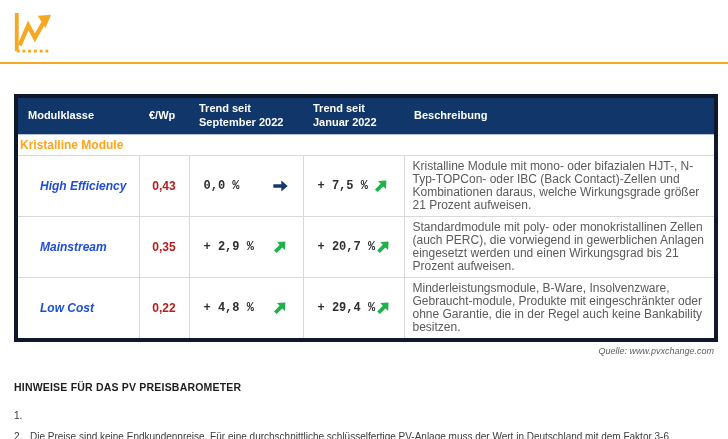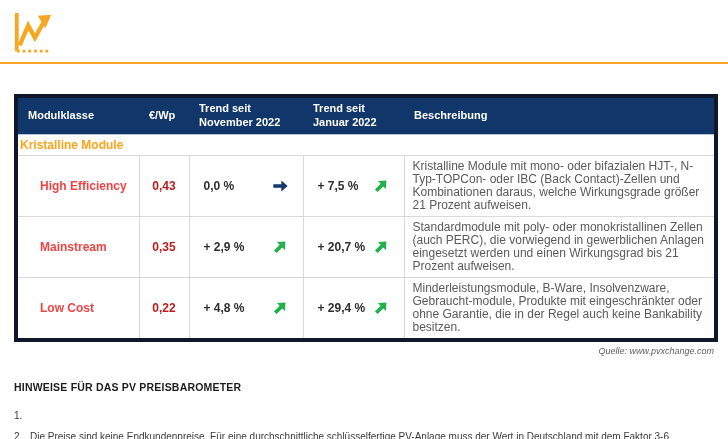--- a/index.html
+++ b/index.html
@@ -63,26 +63,27 @@
   }
   tr.data-row td {
     border-bottom: 1px solid #d9d9d9;
     vertical-align: middle;
     font-size: 12px;
   }
   tr.data-row td + td { border-left: 1px solid #d9d9d9; }
   tr.data-row:last-child td { border-bottom: none; }
   td.cell-name {
     font-weight: bold;
-    color: #ef4444;
+    color: #1d4ed8;
     padding-left: 22px;
     height: 46px;
+    font-style: italic;
   }
   td.cell-price { text-align: center; font-weight: bold; color: #b91c1c; }
-  td.cell-trend { padding: 0 12px 0 14px; }
+  td.cell-trend { padding: 0 12px 0 14px; font-family: Liberation Mono, monospace; }
   .trend-flex {
     display: flex; align-items: center; justify-content: space-between;
   }
   .trend-val { font-weight: bold; color: #2e2e2e; white-space: nowrap; }
   .arrow { width: 22px; height: 16px; display: block; }
   .arrow.flat path { fill: #14386e; }
   .arrow.up path { fill: #21b14b; }
   .arrow.up { transform: rotate(-45deg); }
   td.cell-desc {
     font-size: 9.5px;
@@ -139,21 +140,21 @@
         <col style="width:114px">
         <col style="width:101px">
         <col style="width:312px">
     </colgroup>
     <thead>
       <tr>
         <th>Modulklasse</th>
         <th class="col-price">€/Wp</th>
         <th>
           <span>Trend seit</span><br>
-          <span>November 2022</span>
+          <span>September 2022</span>
         </th>
         <th>
           <span>Trend seit</span><br>
           <span>Januar 2022</span>
         </th>
         <th>Beschreibung</th>
       </tr>
     </thead>
     <tbody>
       <tr class="category-row">

